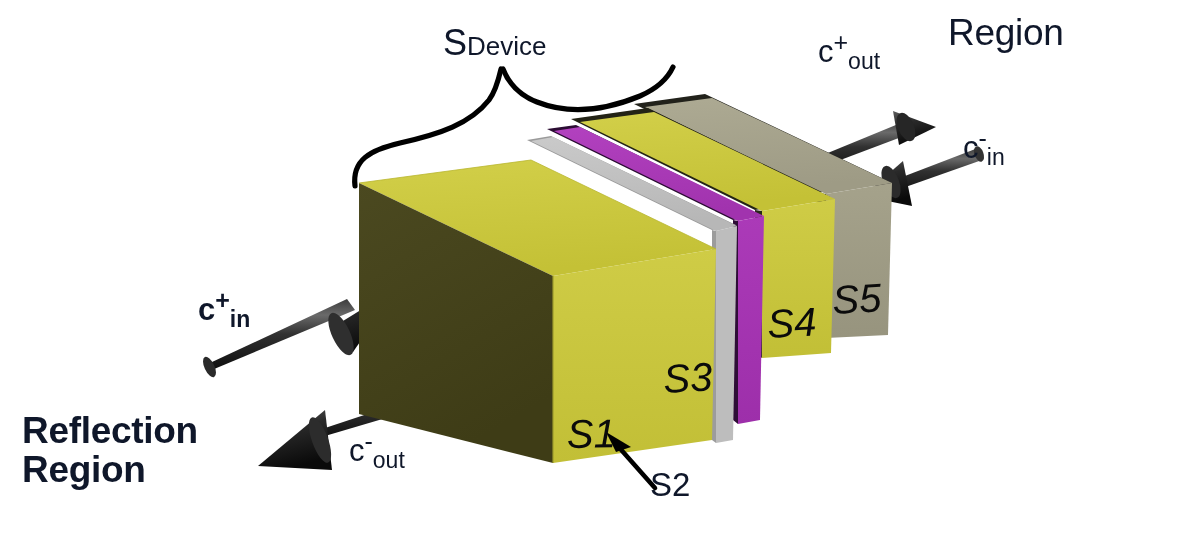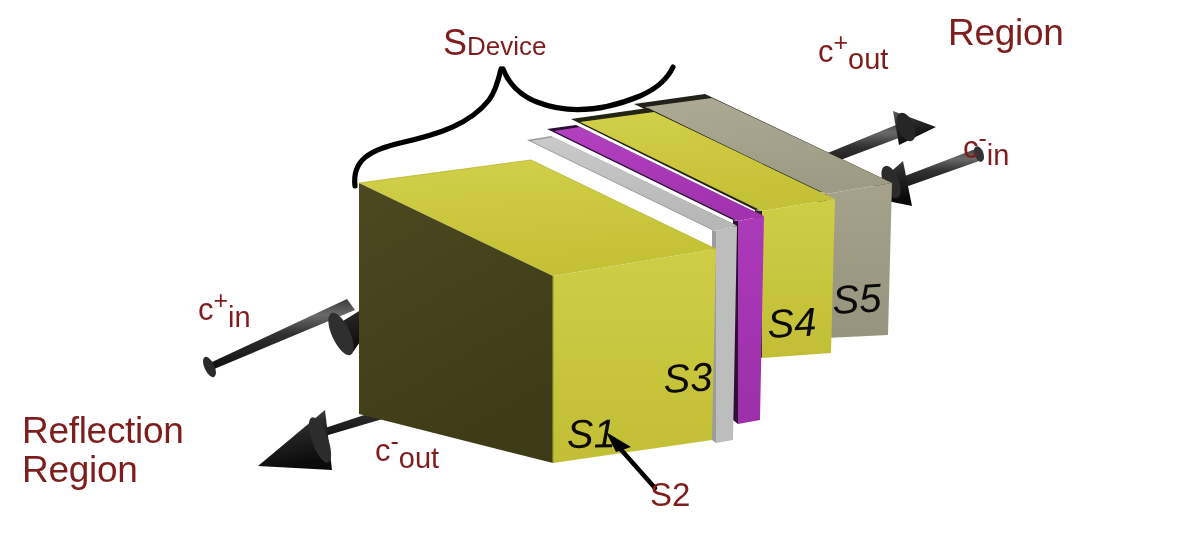--- a/index.html
+++ b/index.html
@@ -1,24 +1,24 @@
 <!DOCTYPE html>
 <html><head>
 <meta charset="utf-8">
 <style>
   html,body{margin:0;padding:0;background:#ffffff;}
   body{width:1200px;height:552px;overflow:hidden;
        font-family:"Liberation Sans",sans-serif;color:#000;}
   #stage{position:relative;width:1200px;height:552px;background:#fff;}
   svg#scene{position:absolute;left:0;top:0;width:1200px;height:552px;}
-  .lbl{position:absolute;white-space:nowrap;color:#7f1d1d;line-height:1.05;}
+  .lbl{position:absolute;white-space:nowrap;color:#0f172a;line-height:1.05;}
   .region{font-size:37px;font-weight:400;letter-spacing:-0.3px;}
   .cwave{font-size:31px;}
   .cwave .sup{font-size:25px;vertical-align:super;line-height:0;}
-  .cwave .sub{font-size:29px;vertical-align:sub;line-height:0;}
+  .cwave .sub{font-size:23px;vertical-align:sub;line-height:0;}
   .sdev{font-size:36px;}
   .sdev .sdsub{font-size:26px;vertical-align:baseline;}
   .s2lbl{font-size:33px;}
 </style>
 </head>
 <body>
 
 <div id="stage">
 
   <svg id="scene" viewBox="0 0 1200 552">
@@ -161,36 +161,36 @@
   </svg>
 
   <div class="lbl sdev" style="left:443px;top:24px;">
     <span>S</span><span class="sdsub">Device</span>
   </div>
 
   <div class="lbl region" style="left:948px;top:14px;">
     <div>Region</div>
   </div>
 
-  <div class="lbl region" style="left:22px;top:412px;">
+  <div class="lbl region" style="left:22px;top:412px;font-weight:bold;">
     <div>Reflection</div>
     <div>Region</div>
   </div>
 
-  <div class="lbl cwave" style="left:198px;top:294px;">
+  <div class="lbl cwave" style="left:198px;top:294px;font-weight:bold;">
     <span>c</span><span class="sup">+</span><span class="sub">in</span>
   </div>
 
-  <div class="lbl cwave" style="left:349px;top:435px;margin-left:26px;">
+  <div class="lbl cwave" style="left:349px;top:435px;">
     <span>c</span><span class="sup">-</span><span class="sub">out</span>
   </div>
 
   <div class="lbl cwave" style="left:818px;top:36px;">
     <span>c</span><span class="sup">+</span><span class="sub">out</span>
   </div>
 
   <div class="lbl cwave" style="left:963px;top:132px;">
     <span>c</span><span class="sup">-</span><span class="sub">in</span>
   </div>
 
-  <div class="lbl s2lbl" style="left:650px;top:478px;">S2</div>
+  <div class="lbl s2lbl" style="left:650px;top:468px;">S2</div>
 
 </div>
 
 </body></html>

